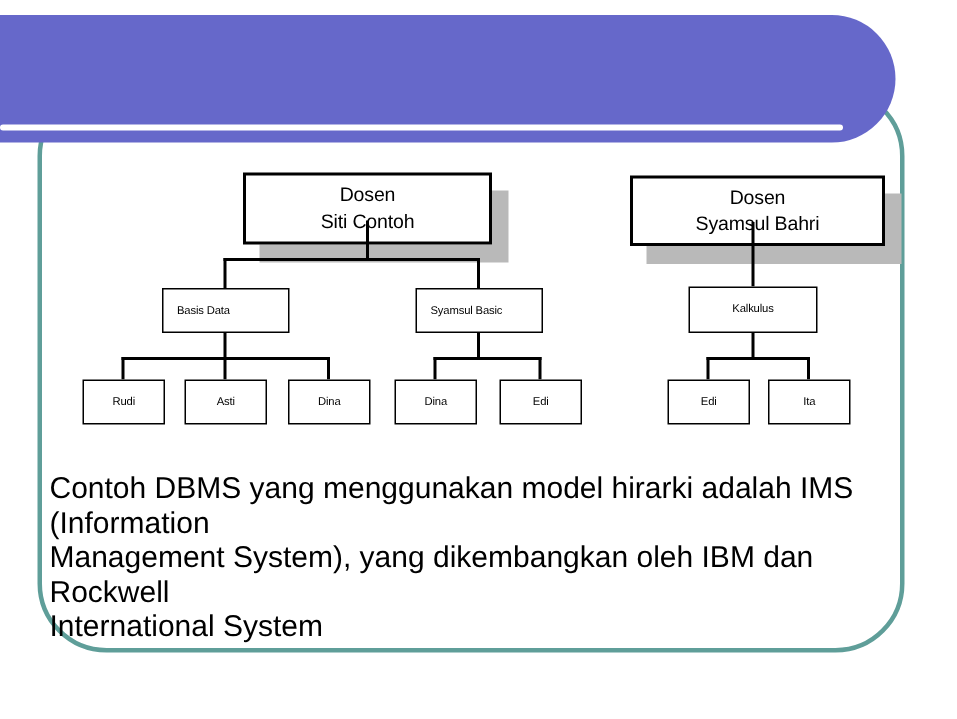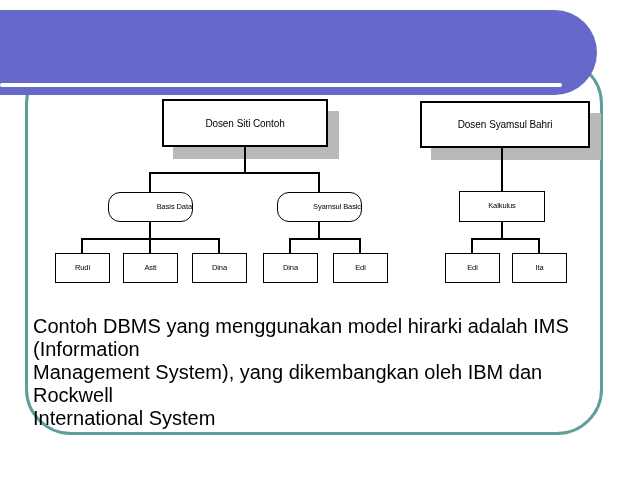--- a/index.html
+++ b/index.html
@@ -21,24 +21,25 @@
   .banner-stripe{
     position:absolute;left:0;top:73px;width:562px;height:4px;background:#ffffff;border-radius:2px;
   }
   
   .node{
     position:absolute;background:#ffffff;border:1.5px solid #000;box-sizing:border-box;
     display:flex;align-items:center;justify-content:center;text-align:center;z-index:3;
     font-size:7.5px;line-height:1.1;letter-spacing:-0.1px;
   }
   .node.root{
-    border-width:2px;gap:3px;font-size:10px;
+    border-width:2px;flex-direction:column;gap:3px;font-size:13px;
     box-shadow:11px 12px 0 #b9b9b9;
+    margin-top:16px;
   }
-  .node.course-left{justify-content:flex-end;text-align:left;padding-left:9px;border-radius:12px;}
+  .node.course-left{justify-content:flex-start;text-align:left;padding-left:9px;}
   .line{position:absolute;background:#000;z-index:3;}
   
   .caption{
     position:absolute;left:33px;top:315px;width:578px;z-index:3;
     font-size:20px;line-height:23px;white-space:pre-line;color:#000;
   }
 </style>
 </head>
 <body>
 

